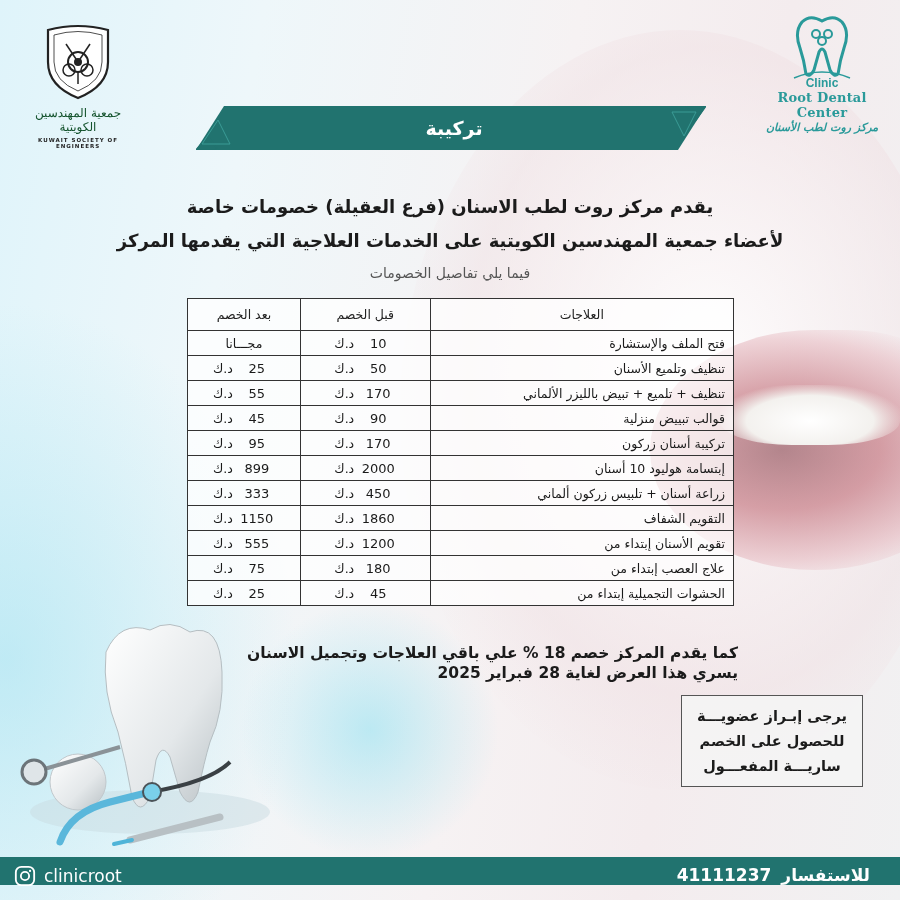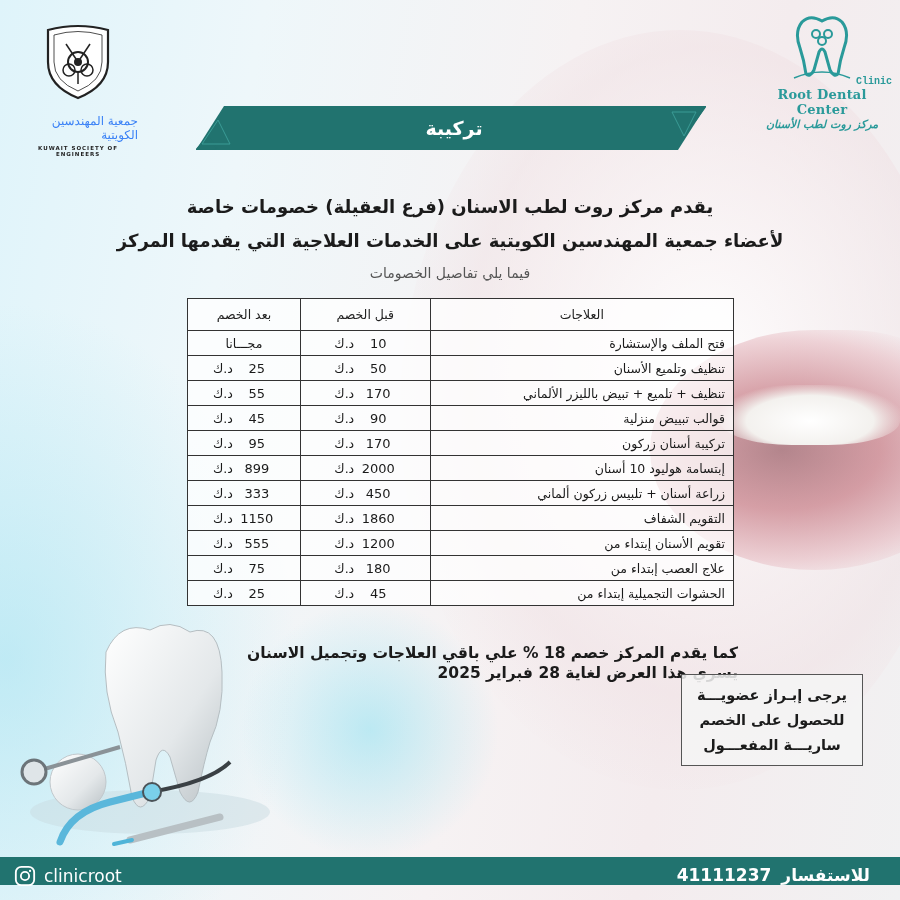--- a/index.html
+++ b/index.html
@@ -31,27 +31,27 @@
     border-radius: 40%;
   }
   .bg-cyan-swoosh {
     position: absolute; left: 240px; top: 600px; width: 260px; height: 260px;
     background: radial-gradient(ellipse at 50% 50%, rgba(120,220,240,0.45), rgba(120,220,240,0) 70%);
   }
 
   
   .kse-logo { position: absolute; left: 18px; top: 24px; width: 120px; height: 110px; text-align: center; }
   .kse-shield { width: 68px; height: 76px; margin: 0 auto; }
-  .kse-ar { font-family: "DejaVu Serif", serif; font-size: 12px; color: #3b82f6; margin-top: 10px; text-align: right; }
+  .kse-ar { font-family: "DejaVu Serif", serif; font-size: 12px; color: #14532d; margin-top: 2px; }
   .kse-en { font-size: 5.5px; letter-spacing: 1px; color: #222; margin-top: 3px; font-weight: bold; }
 
   
   .clinic-logo { position: absolute; left: 752px; top: 14px; width: 140px; height: 120px; text-align: center; }
   .tooth-svg { width: 60px; height: 66px; margin: 0 auto; display: block; }
-  .clinic-word { font-family: Liberation Mono, monospace; font-size: 10px; color: #2a9a9a; font-weight: bold; margin-top: -4px; text-align: right; }
+  .clinic-word { font-family: Liberation Sans, sans-serif; font-size: 12px; color: #2a9a9a; font-weight: bold; margin-top: -4px; }
   .clinic-name { font-family: "DejaVu Serif", serif; font-size: 13px; color: #2a9a9a; font-weight: bold; letter-spacing: 0.2px; }
   .clinic-ar { font-size: 11px; color: #2a9a9a; font-weight: bold; margin-top: 1px; font-style: italic; }
 
   
   .banner { position: absolute; left: 196px; top: 106px; width: 510px; height: 44px; }
   .banner svg { position: absolute; left: 0; top: 0; }
   .banner-text {
     position: absolute; left: 60px; right: 60px; top: 0; height: 44px;
     display: flex; align-items: center; justify-content: center;
     direction: rtl; color: #fff; font-size: 17px; font-weight: bold;
@@ -79,21 +79,21 @@
   .price-table td.after { width: 113px; text-align: center; direction: rtl; }
   .amt { display: inline-block; min-width: 36px; text-align: center; font-size: 13px; }
   .cur { display: inline-block; margin-right: 6px; }
 
   
   .note { position: absolute; direction: rtl; text-align: right; font-weight: bold; font-size: 15.5px; color: #1b1b1b; right: 162px; }
   .note1 { top: 644px; }
   .note2 { top: 664px; }
 
   .membership-box {
-    position: absolute; left: 681px; top: 674px; width: 182px; height: 92px;
+    position: absolute; left: 681px; top: 695px; width: 182px; height: 92px;
     border: 1.5px solid #555; background: rgba(245,244,244,0.85);
     direction: rtl; text-align: center;
     display: flex; flex-direction: column; justify-content: center;
     font-size: 14.5px; font-weight: bold; line-height: 25px; color: #1b1b1b;
   }
 
   
   .dental-art { position: absolute; left: 10px; top: 612px; width: 270px; height: 240px; }
 
   

